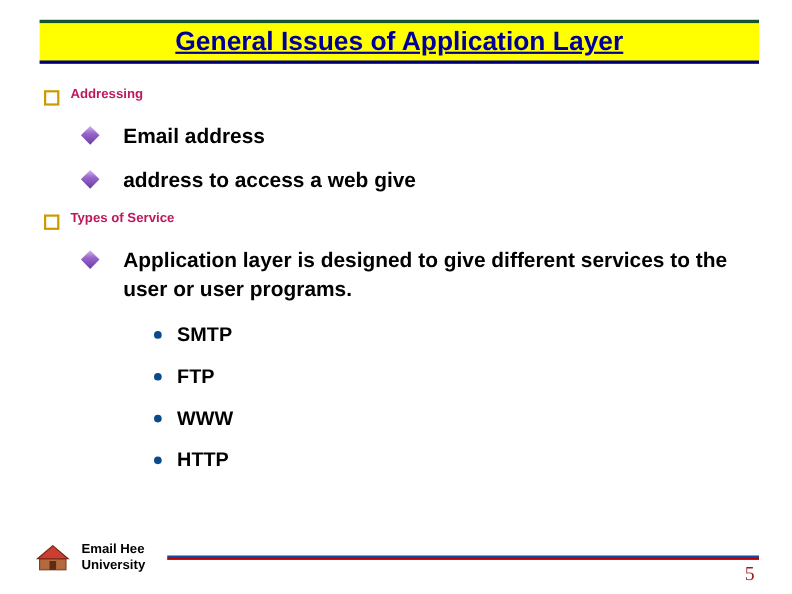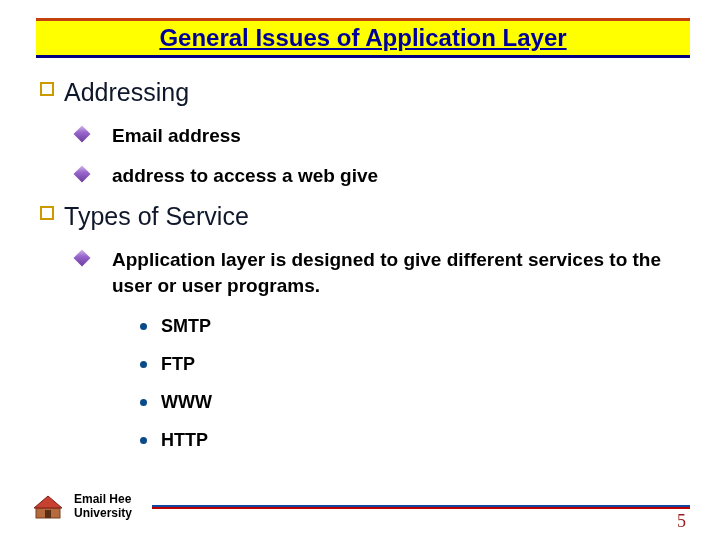--- a/index.html
+++ b/index.html
@@ -11,21 +11,21 @@
     position: relative;
     overflow: hidden;
   }
   .title-band {
     position: absolute;
     top: 18px;
     left: 36px;
     right: 30px;
     height: 40px;
     background: #ffff00;
-    border-top: 3px solid #c2410c;
+    border-top: 3px solid #14532d;
     border-bottom: 3px solid #000080;
     display: flex;
     align-items: center;
     justify-content: center;
   }
   .title-text {
     color: #000099;
     font-size: 24px;
     font-weight: bold;
     text-decoration: underline;
@@ -37,21 +37,21 @@
     right: 40px;
   }
   .bullet-row { display: flex; align-items: flex-start; }
   .q-bullet {
     width: 14px; height: 14px;
     border: 2px solid #cc9900;
     margin-top: 4px;
     margin-right: 10px;
     flex-shrink: 0;
   }
-  .q-text { font-size: 25px; font-weight: normal; color: #0f172a; }
+  .q-text { font-size: 12px; font-weight: bold; color: #be185d; }
   .lvl1 { margin-bottom: 16px; }
   .lvl2 { margin-left: 36px; margin-bottom: 14px; gap: 12px; }
   .diamond {
     width: 12px; height: 12px;
     background: #9966cc;
     transform: rotate(45deg);
     margin-top: 5px;
     margin-right: 12px;
     flex-shrink: 0;
     background: linear-gradient(135deg, #d0b8e8 0%, #9966cc 40%, #6a3ca0 100%);

